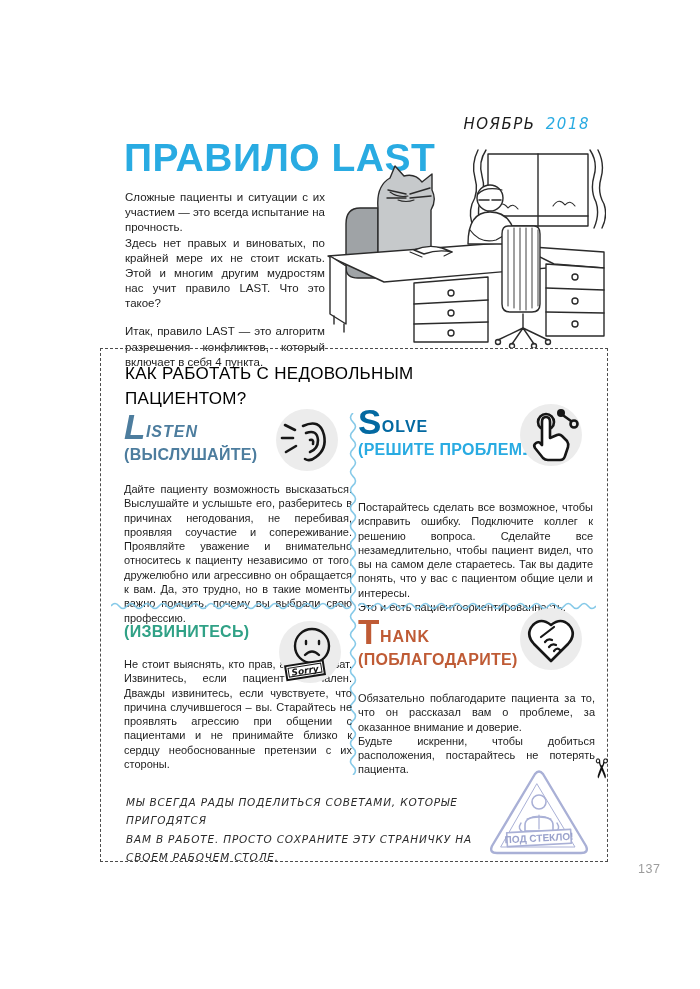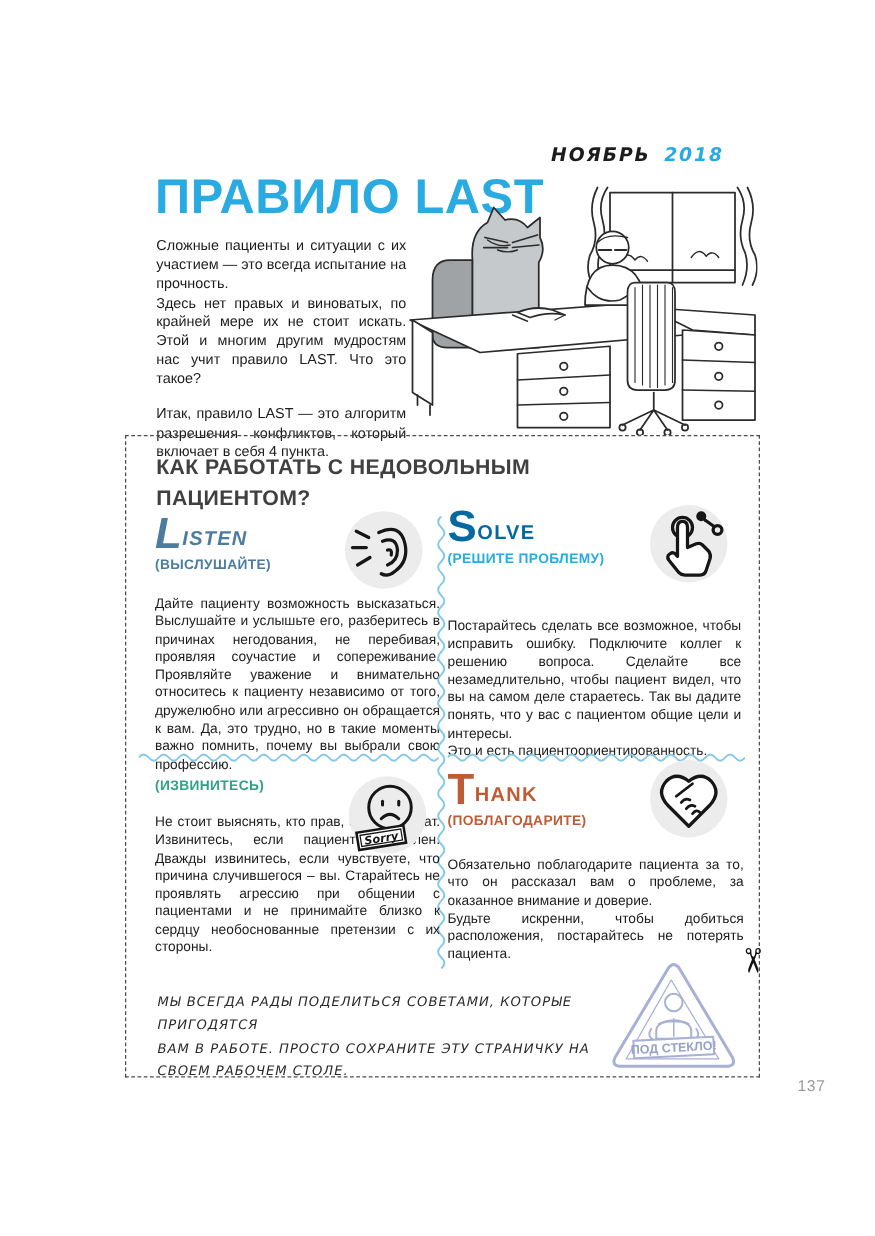--- a/index.html
+++ b/index.html
@@ -2,50 +2,50 @@
 <html><head>
 <meta charset="utf-8">
 <style>
   * { margin:0; padding:0; box-sizing:border-box; }
   html,body { background:#ffffff; }
   .page {
     position:relative; width:700px; height:989px; background:#ffffff;
     font-family:"Liberation Sans", sans-serif; color:#222; overflow:hidden;
   }
   .date-line {
-    position:absolute; top:115px; left:430px; width:160px; text-align:center;
-    font-family:"DejaVu Sans", sans-serif; font-style:italic; font-weight:bold;
+    position:absolute; top:115px; left:430px; width:160px; text-align:right;
+    font-family:"DejaVu Sans", sans-serif; font-style:italic; font-weight:normal;
     font-size:15px; letter-spacing:1.5px; color:#1c1c1c;
   }
   .date-year { color:#29abe2; margin-left:4px; }
   .main-title {
     position:absolute; top:136px; left:124px;
     font-size:39px; font-weight:bold; letter-spacing:0.5px; color:#29abe2;
   }
   .intro {
     position:absolute; top:190px; left:125px; width:200px;
     font-size:11.5px; line-height:1.32; color:#1d1d1d; text-align:justify;
   }
   .intro p { white-space:pre-line; }
   .intro .gap { margin-top:13px; }
   .illustration { position:absolute; top:146px; left:318px; width:288px; height:202px; }
   .card {
     position:absolute; top:348px; left:100px; width:508px; height:514px;
     border:1.5px dashed #4c4c4c;
   }
   .card-heading {
     position:absolute; top:13px; left:24px; width:330px;
-    font-size:17px; font-weight:bold; line-height:1.45; letter-spacing:0.3px;
-    color:#404040; white-space:pre-line;
+    font-size:17px; font-weight:normal; line-height:1.45; letter-spacing:0.3px;
+    color:#000000; white-space:pre-line;
   }
   .quadrant { position:absolute; }
   .q-word { font-weight:bold; letter-spacing:0.5px; }
   .q-letter { font-size:35px; line-height:1; vertical-align:-2px; }
   .q-rest { font-size:16px; letter-spacing:1px; }
-  .q-trans { font-weight:bold; font-size:11px; margin-top:2px; letter-spacing:0.3px; }
+  .q-trans { font-weight:bold; font-size:16px; margin-top:2px; letter-spacing:0.3px; }
   .q-text {
     margin-top:12px; font-size:11px; line-height:1.30; color:#1d1d1d;
     text-align:justify; white-space:pre-line;
   }
   .icon-circle {
     position:absolute; width:62px; height:62px; border-radius:50%;
     background:#ececec; display:flex; align-items:center; justify-content:center;
   }
   .wavy-h { position:absolute; height:10px; }
   .wavy-v { position:absolute; width:10px; }

